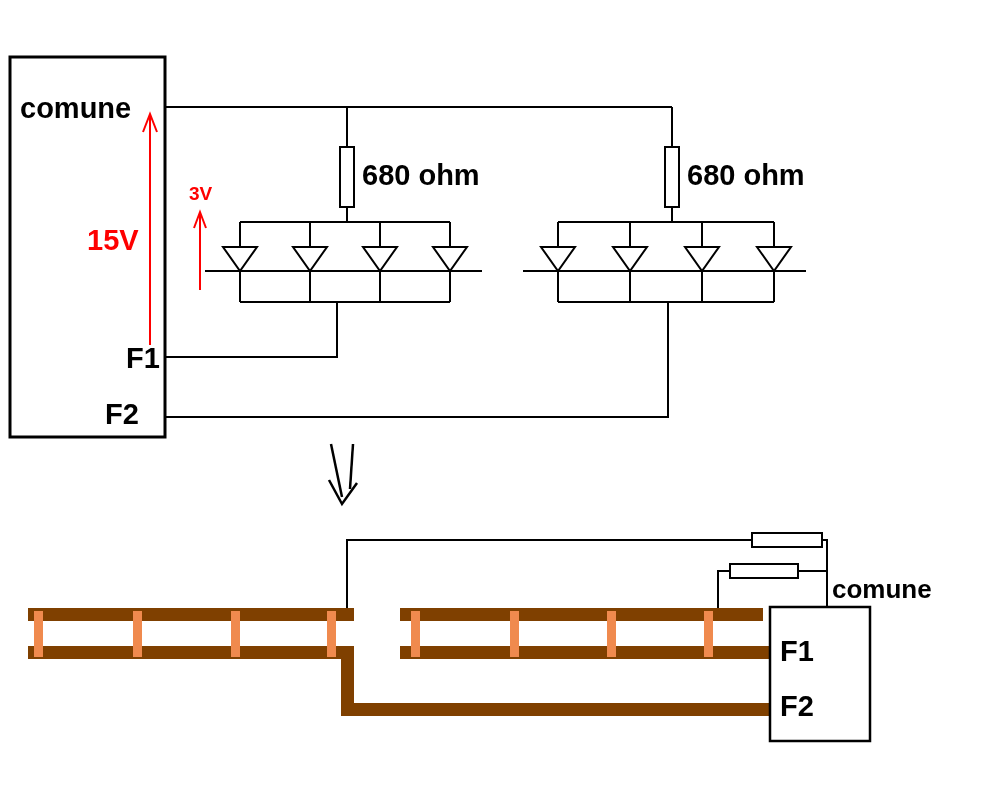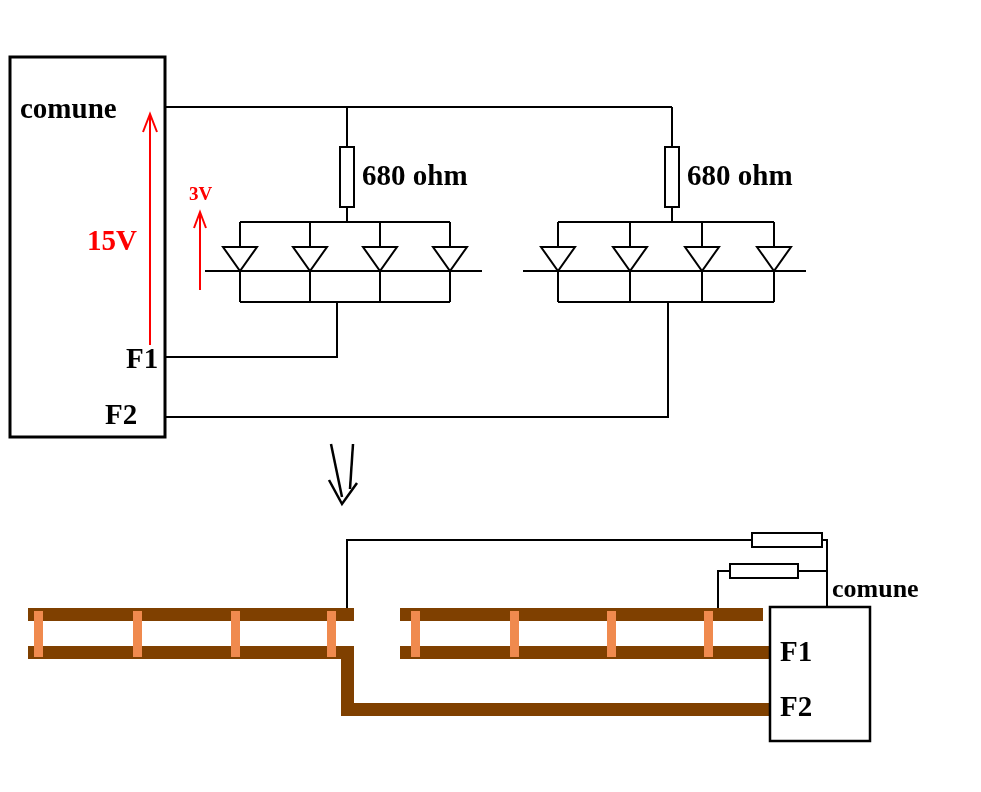--- a/index.html
+++ b/index.html
@@ -5,21 +5,20 @@
 <style>
   * { margin: 0; padding: 0; box-sizing: border-box; }
   html, body { background: #ffffff; }
   body { font-family: "Liberation Sans", sans-serif; }
   .stage {
     position: relative;
     width: 981px;
     height: 792px;
     background: #ffffff;
     overflow: hidden;
-    font-family: Liberation Serif, serif;
   }
   .stage svg { position: absolute; left: 0; top: 0; }
   .lbl {
     position: absolute;
     font-weight: bold;
     color: #000000;
     white-space: nowrap;
     line-height: 1;
     letter-spacing: 0px;
   }

